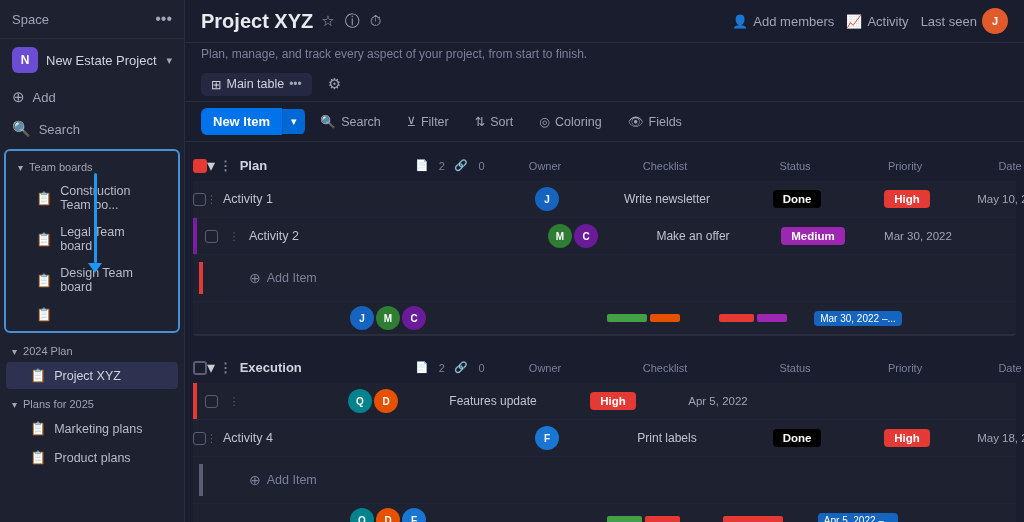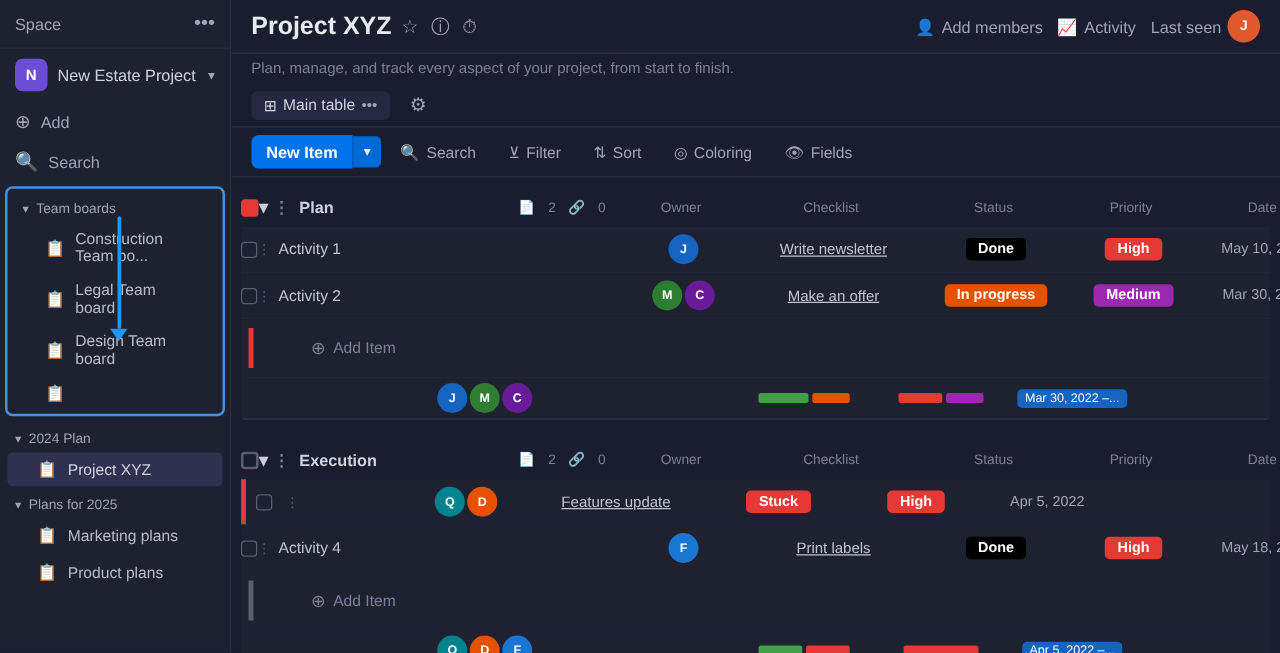--- a/index.html
+++ b/index.html
@@ -431,21 +431,20 @@
       justify-content: center;
       padding: 6px 4px;
     }
 
     .row-checklist {
       flex: 0 0 140px;
       font-size: 12px;
       color: #c0c4d0;
       padding: 8px 4px;
       text-align: center;
-      text-decoration: underline;
     }
 
     .row-status {
       flex: 0 0 120px;
       display: flex;
       align-items: center;
       justify-content: center;
       padding: 6px 4px;
     }
 
@@ -811,23 +810,20 @@
           <div class="row-drag">⋮</div>
           <div class="row-name">Activity 2</div>
           <div class="row-meta"></div>
           <div class="row-owner">
             <div class="avatar-group">
               <div class="avatar av-m">M</div>
               <div class="avatar av-c">C</div>
             </div>
           </div>
           <div class="row-checklist">Make an offer</div>
-          <div class="row-status">
-            <span class="badge badge-in-progress">In progress</span>
-          </div>
           <div class="row-priority">
             <span class="badge badge-medium">Medium</span>
           </div>
           <div class="row-date">Mar 30, 2022</div>
         </div>
 
         <div class="add-item-row">
           <div style="width:4px;align-self:stretch;background:#e53935;min-height:32px;"></div>
           <div style="width:28px;"></div>
           <div style="width:18px;"></div>
@@ -888,23 +884,20 @@
           </div>
           <div class="row-drag">⋮</div>
           <div class="row-meta"></div>
           <div class="row-owner">
             <div class="avatar-group">
               <div class="avatar av-q">Q</div>
               <div class="avatar av-d">D</div>
             </div>
           </div>
           <div class="row-checklist">Features update</div>
-          <div class="row-status">
-            <span class="badge badge-stuck">Stuck</span>
-          </div>
           <div class="row-priority">
             <span class="badge badge-high">High</span>
           </div>
           <div class="row-date">Apr 5, 2022</div>
         </div>
 
         <div class="table-row">
           <div class="row-left-accent accent-red"></div>
           <div class="row-check-spacer">
             <div class="row-checkbox"></div>

